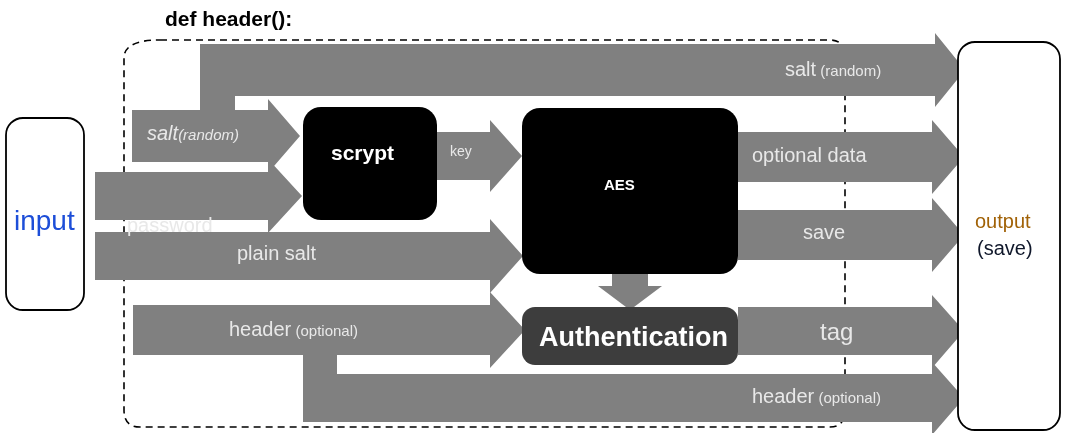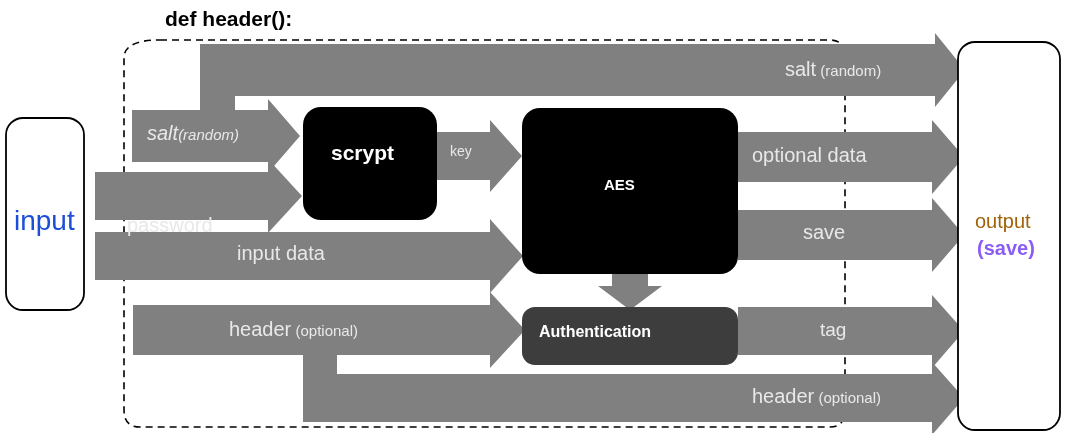--- a/index.html
+++ b/index.html
@@ -59,41 +59,41 @@
     <rect x="522" y="307" width="216" height="58" rx="13" ry="13" fill="#3d3d3d"></rect>
 
     <rect x="958" y="42" width="102" height="388" rx="17" ry="17" fill="#ffffff" stroke="#000" stroke-width="1.8"></rect>
   </svg>
 
   <div class="title" style="left:165px;top:7px;">def header():</div>
 
   <div class="lbl lbl-black" style="left:14px;top:207px;font-size:28px;color:#1d4ed8;">input</div>
 
   <div class="lbl lbl-black" style="left:975px;top:211px;font-size:20px;color:#a16207;">output</div>
-  <div class="lbl lbl-black" style="left:977px;top:238px;font-size:20px;color:#8b5cf6;font-weight:bold;">(save)</div>
+  <div class="lbl lbl-black" style="left:977px;top:238px;font-size:20px;color:#0f172a;">(save)</div>
 
   <div class="lbl lbl-dark" style="left:331px;top:142px;font-size:21px;">scrypt</div>
 
   <div class="lbl lbl-dark" style="left:604px;top:177px;font-size:15px;">AES</div>
 
-  <div class="lbl lbl-dark" style="left:539px;top:324px;font-size:16px;">Authentication</div>
+  <div class="lbl lbl-dark" style="left:539px;top:324px;font-size:27px;">Authentication</div>
 
   <div class="lbl" style="left:785px;top:59px;font-size:20px;text-align:right;"><span>salt</span><span class="small"> (random)</span></div>
 
   <div class="lbl" style="left:147px;top:123px;font-size:20px;font-style:italic;"><span>salt</span><span class="small">(random)</span></div>
 
   <div class="lbl" style="left:127px;top:183px;font-size:20px;margin-top:32px;"><span>password</span><span class="small"></span></div>
 
   <div class="lbl" style="left:450px;top:143px;font-size:14px;"><span>key</span><span class="small"></span></div>
 
-  <div class="lbl" style="left:237px;top:243px;font-size:20px;"><span>input data</span><span class="small"></span></div>
+  <div class="lbl" style="left:237px;top:243px;font-size:20px;"><span>plain salt</span><span class="small"></span></div>
 
   <div class="lbl" style="left:752px;top:145px;font-size:20px;"><span>optional data</span><span class="small"></span></div>
 
   <div class="lbl" style="left:803px;top:222px;font-size:20px;"><span>save</span><span class="small"></span></div>
 
   <div class="lbl" style="left:229px;top:319px;font-size:20px;"><span>header</span><span class="small"> (optional)</span></div>
 
-  <div class="lbl" style="left:820px;top:320px;font-size:19px;"><span>tag</span><span class="small"></span></div>
+  <div class="lbl" style="left:820px;top:320px;font-size:24px;"><span>tag</span><span class="small"></span></div>
 
   <div class="lbl" style="left:752px;top:386px;font-size:20px;"><span>header</span><span class="small"> (optional)</span></div>
 
 </div>
 
 </body></html>

